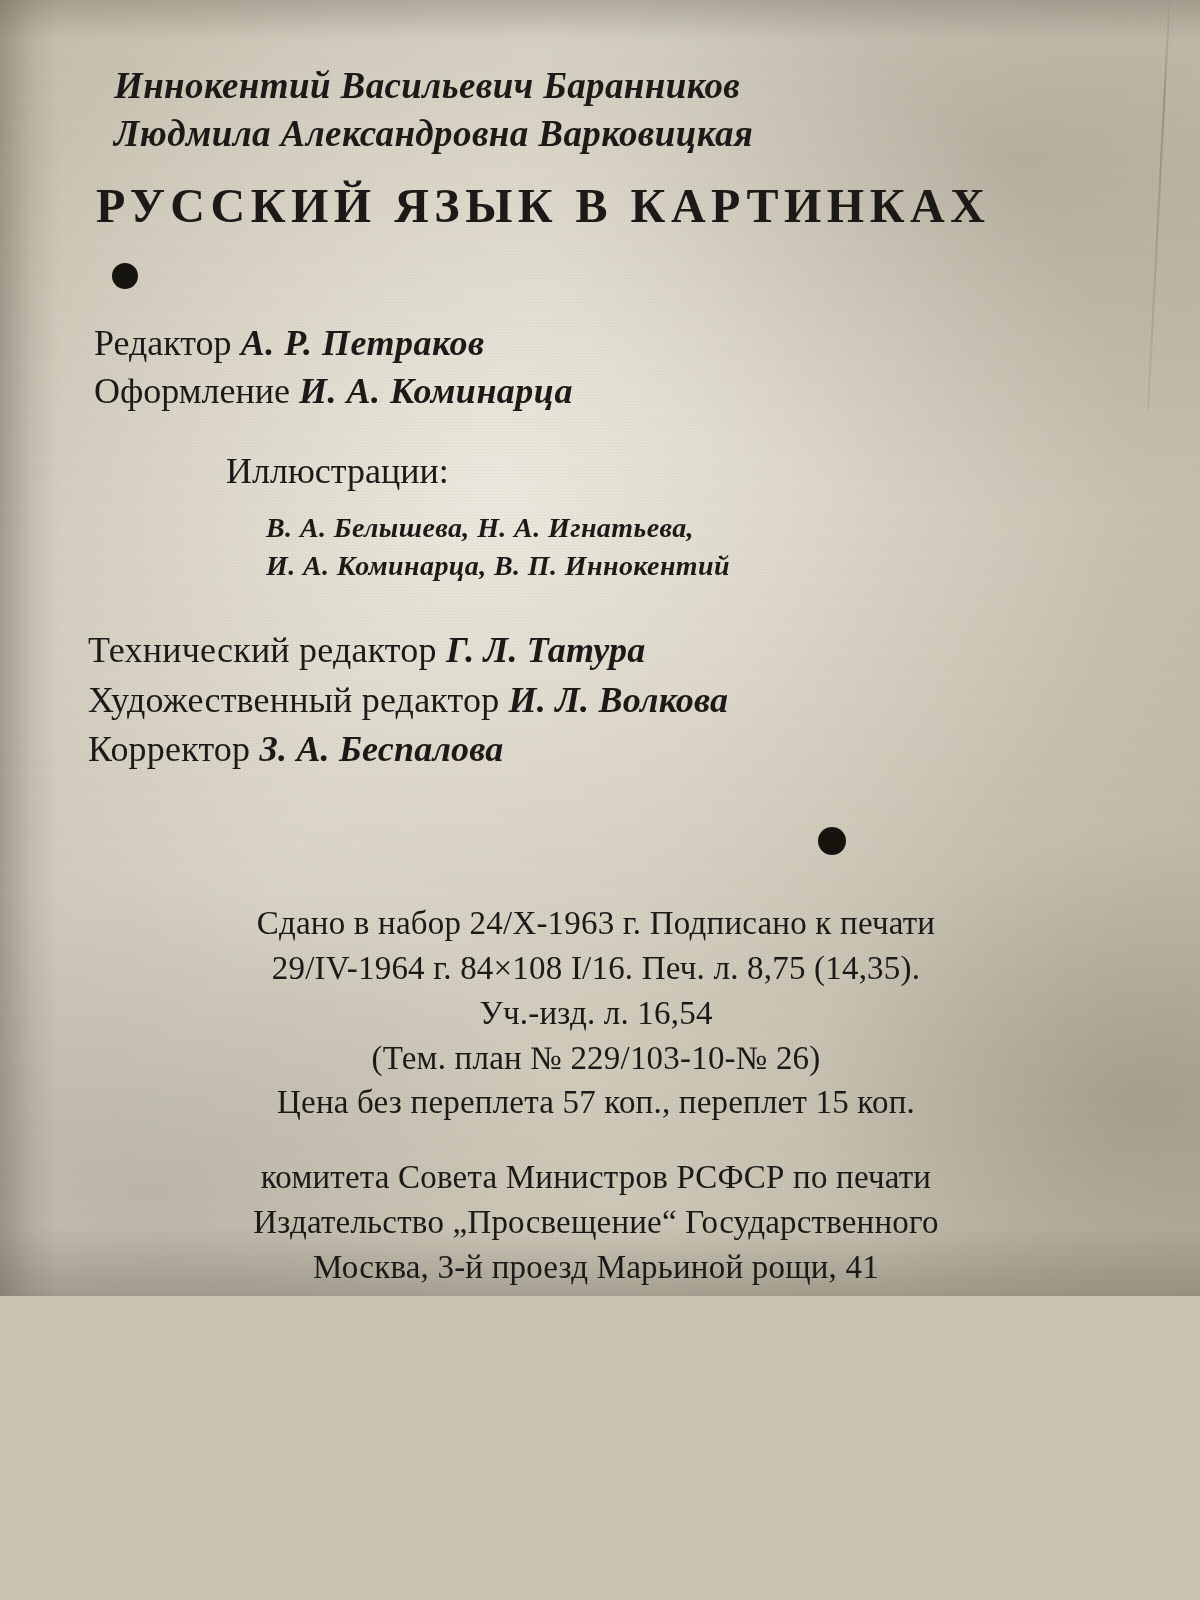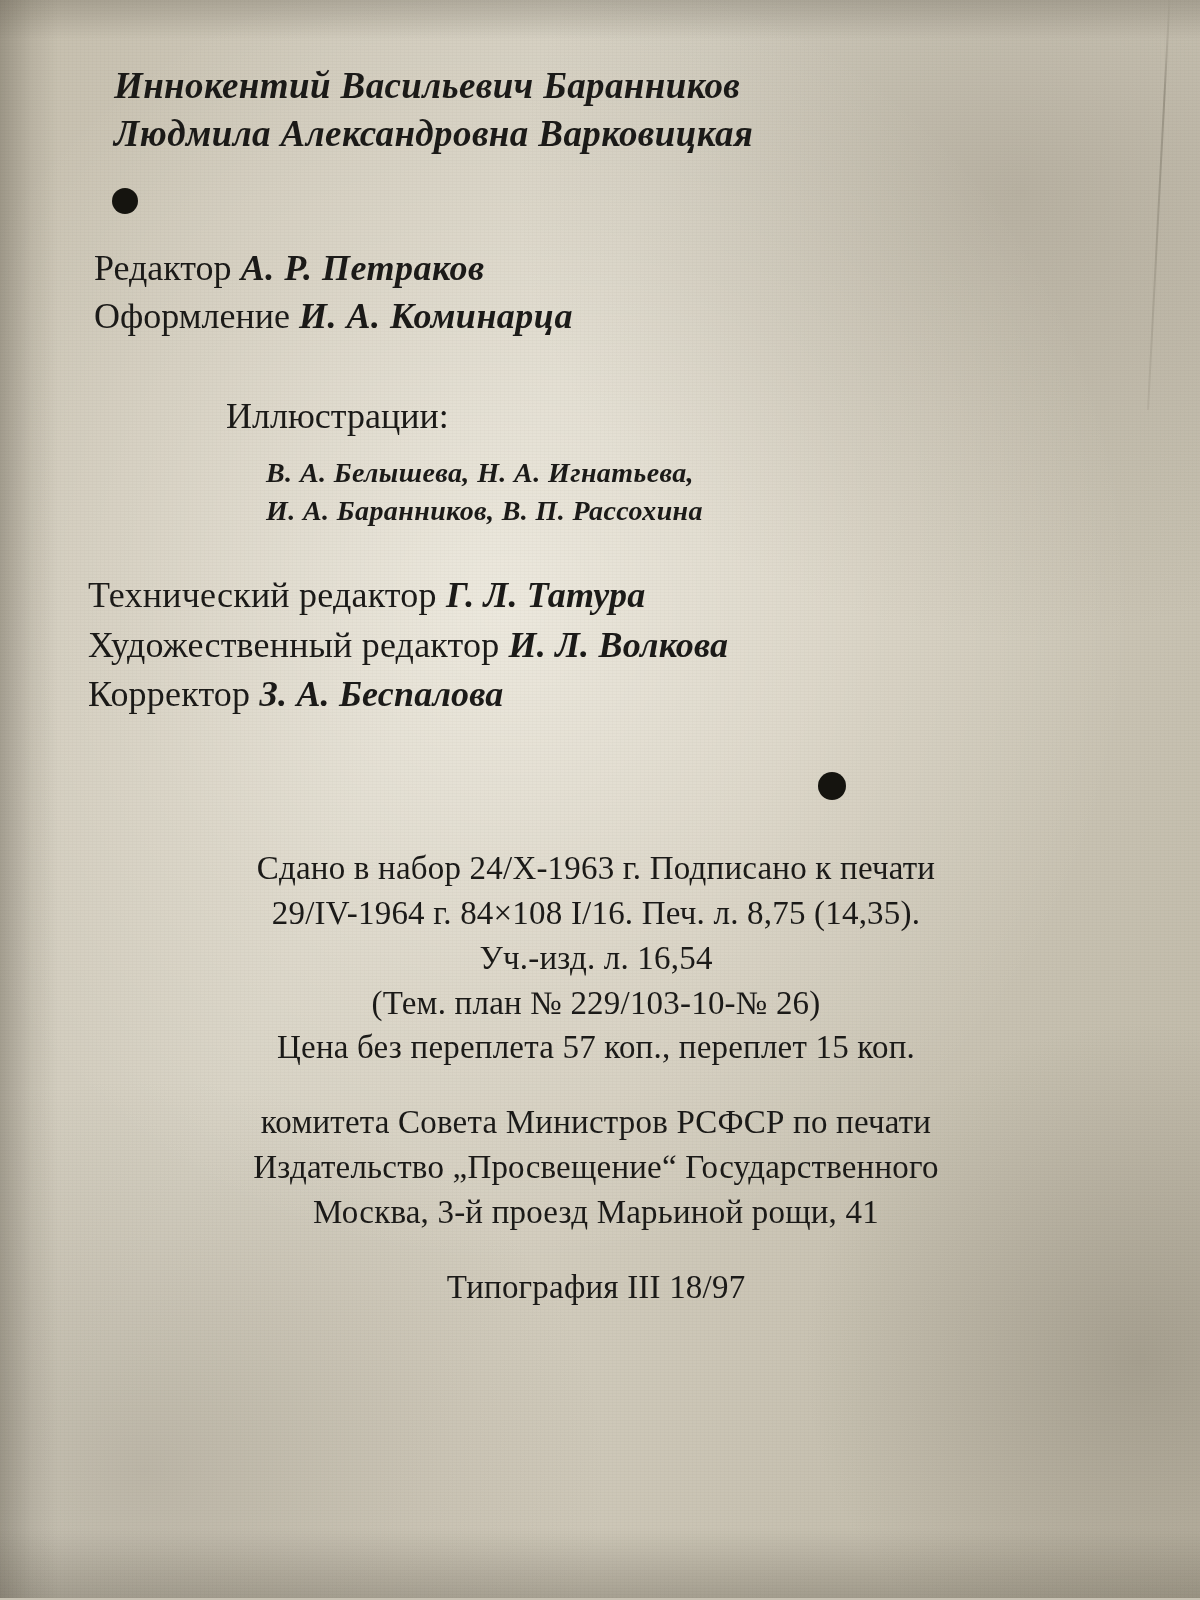--- a/index.html
+++ b/index.html
@@ -11,21 +11,21 @@
     height: 1600px;
     overflow: hidden;
     background: #c9c3b4;
     font-family: "Liberation Serif", serif;
   }
 
   
   #page {
     position: relative;
     width: 1200px;
-    height: 1598px;
+    height: 1296px;
     background:
       radial-gradient(ellipse 70% 55% at 42% 38%, rgba(255,252,244,0.55) 0%, rgba(255,250,240,0.18) 45%, rgba(0,0,0,0) 75%),
       radial-gradient(ellipse 60% 40% at 85% 12%, rgba(120,112,96,0.30) 0%, rgba(0,0,0,0) 70%),
       radial-gradient(ellipse 55% 35% at 12% 92%, rgba(120,112,96,0.28) 0%, rgba(0,0,0,0) 70%),
       radial-gradient(ellipse 40% 30% at 95% 85%, rgba(110,104,90,0.32) 0%, rgba(0,0,0,0) 70%),
       linear-gradient(115deg, #c4bdac 0%, #cfc9ba 18%, #d6d1c3 38%, #d2ccbd 58%, #c6c0b0 78%, #bcb5a4 100%);
     overflow: hidden;
   }
   
   #grain {
@@ -119,21 +119,21 @@
   }
   .roles .who {
     font-style: italic;
     font-weight: 700;
     letter-spacing: .5px;
   }
 
   .illus-label {
     font-size: 36px;
     margin-left: 160px;
-    margin-top: 54px;
+    margin-top: 34px;
   }
   .illus-list {
     font-style: italic;
     font-weight: 700;
     font-size: 28px;
     line-height: 1.38;
     margin-left: 200px;
     margin-top: 17px;
     letter-spacing: .4px;
     white-space: nowrap;
@@ -172,38 +172,39 @@
   <div id="gutter-bottom"></div>
   <div id="fold"></div>
 
   <div id="colophon">
 
     <div class="authors">
       <div>Иннокентий Васильевич Баранников</div>
       <div>Людмила Александровна Варковицкая</div>
     </div>
 
+    <div class="title">РУССКИЙ ЯЗЫК В КАРТИНКАХ</div>
 
     <span class="dot"></span>
 
     <div class="roles">
       <div>
         <span>Редактор</span>
         <span class="who">А. Р. Петраков</span>
       </div>
       <div>
         <span>Оформление</span>
         <span class="who">И. А. Коминарца</span>
       </div>
     </div>
 
     <div class="illus-label">Иллюстрации:</div>
     <div class="illus-list">
       <div>В. А. Белышева,  Н. А. Игнатьева,</div>
-      <div>И. А. Баранников, В. П. Рассохина</div>
+      <div>И. А. Коминарца, В. П. Иннокентий</div>
     </div>
 
     <div class="editors">
       <div>
         <span>Технический редактор</span>
         <span class="who">Г. Л. Татура</span>
       </div>
       <div>
         <span>Художественный редактор</span>
         <span class="who">И. Л. Волкова</span>

